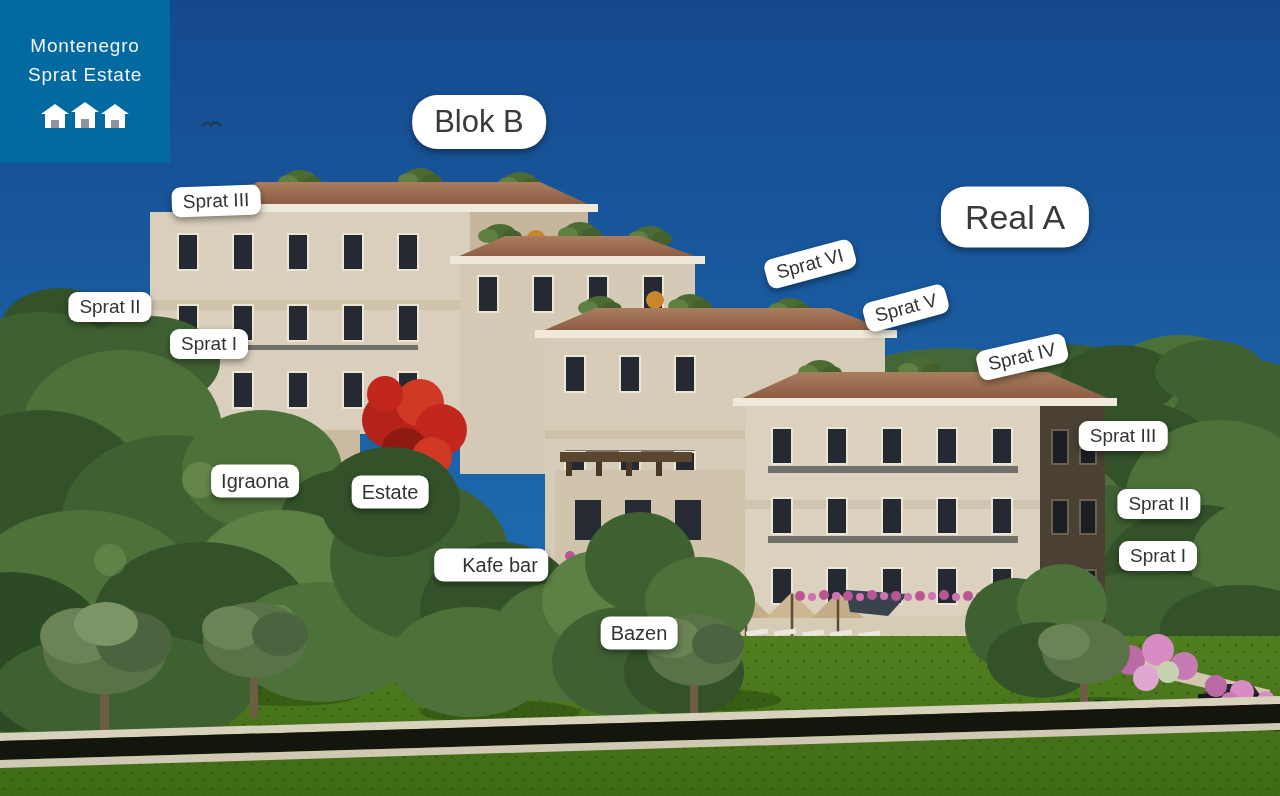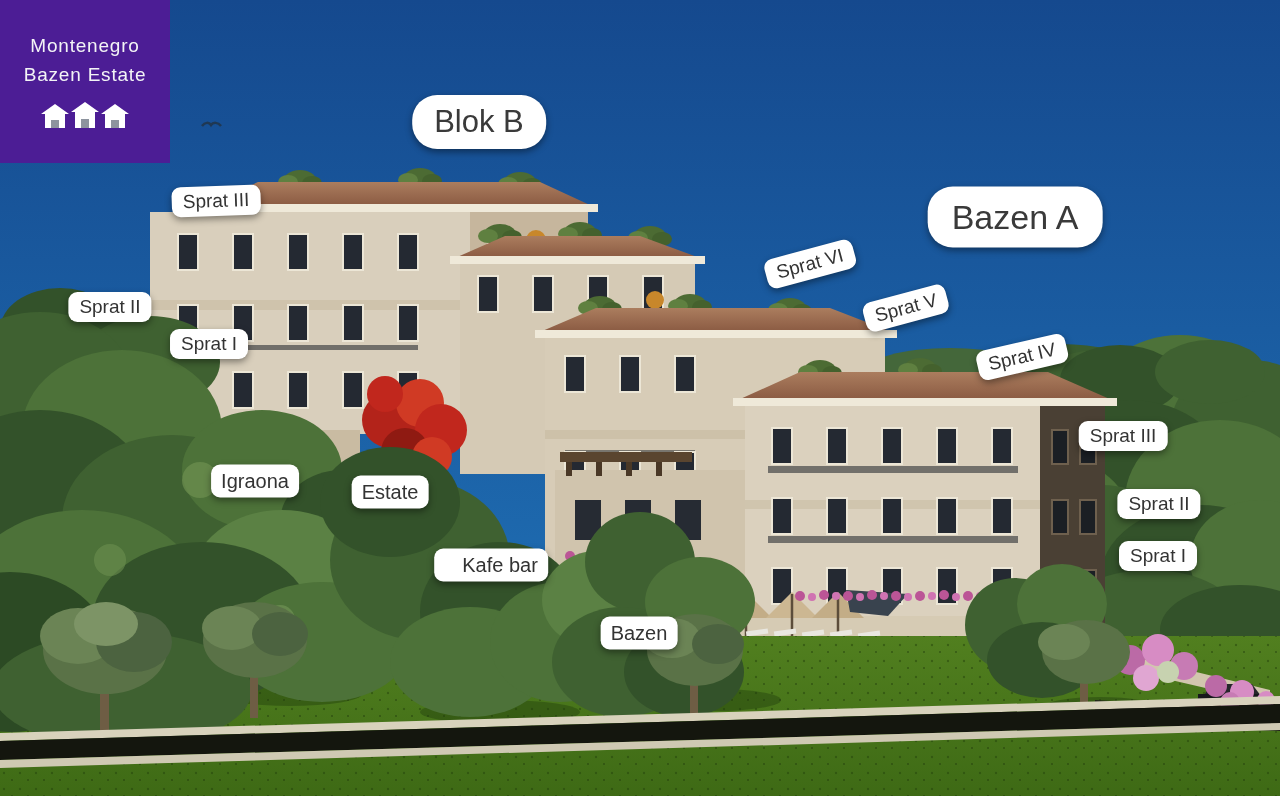--- a/index.html
+++ b/index.html
@@ -1,21 +1,21 @@
 <!DOCTYPE html>
 <html><head>
 <meta charset="utf-8">
 <style>
   html,body{margin:0;padding:0;background:#000;}
   .stage{position:relative;width:1280px;height:796px;overflow:hidden;
          font-family:"Liberation Sans",sans-serif;}
   .scene{position:absolute;left:0;top:0;width:1280px;height:796px;display:block;}
 
   
-  .logo{position:absolute;left:0;top:0;width:170px;height:163px;background:#4c1d95;
+  .logo{position:absolute;left:0;top:0;width:170px;height:163px;background:#0369a1;
         display:flex;flex-direction:column;align-items:center;justify-content:center;}
   .logo .l1,.logo .l2{color:#f3f4f6;font-size:19px;letter-spacing:.8px;line-height:1.5;}
   .logo svg{margin-top:12px;}
 
   
   .lbl{position:absolute;background:#ffffff;color:#333333;border-radius:9px;
        box-shadow:0 3px 7px rgba(0,0,0,.42);white-space:nowrap;
        transform:translate(-50%,-50%);display:flex;align-items:center;justify-content:center;}
   .blok{border-radius:25px;font-size:31px;padding:9px 22px;color:#3a3a3a;}
   .blokA{font-size:34px;padding:11px 24px;}
@@ -401,37 +401,37 @@
 
     <g>
       <polygon points="0,733 1280,696 1280,704 0,741" fill="#d8d2bc"></polygon>
       <polygon points="0,741 1280,704 1280,723 0,760" fill="#14160e"></polygon>
       <polygon points="0,760 1280,723 1280,730 0,768" fill="#cfc9b3"></polygon>
     </g>
   </svg>
 
   <div class="logo">
     <div class="l1">Montenegro</div>
-    <div class="l2">Bazen Estate</div>
+    <div class="l2">Sprat Estate</div>
     <svg width="90" height="30" viewBox="0 0 90 30">
       <g fill="#ffffff">
         <path d="M1,13 L15,3 L29,13 L25,13 L25,27 L5,27 L5,13 Z"></path>
         <path d="M31,11 L45,1 L59,11 L55,11 L55,27 L35,27 L35,11 Z"></path>
         <path d="M61,13 L75,3 L89,13 L85,13 L85,27 L65,27 L65,13 Z"></path>
       </g>
       <g fill="#8d949e">
         <rect x="11" y="19" width="8" height="8"></rect>
           <rect x="41" y="18" width="8" height="9"></rect>
           <rect x="71" y="19" width="8" height="8"></rect>
       </g>
     </svg>
   </div>
 
   <div class="lbl blok p-blokb">Blok B</div>
-  <div class="lbl blok blokA p-bloka">Bazen A</div>
+  <div class="lbl blok blokA p-bloka">Real A</div>
 
   <div class="lbl sprat r2 p-s3l">Sprat III</div>
   <div class="lbl sprat p-s2l">Sprat II</div>
   <div class="lbl sprat p-s1l">Sprat I</div>
 
   <div class="lbl sprat r15 p-s6">Sprat VI</div>
   <div class="lbl sprat r15 p-s5">Sprat V</div>
   <div class="lbl sprat r13 p-s4">Sprat IV</div>
 
   <div class="lbl sprat p-s3r">Sprat III</div>

